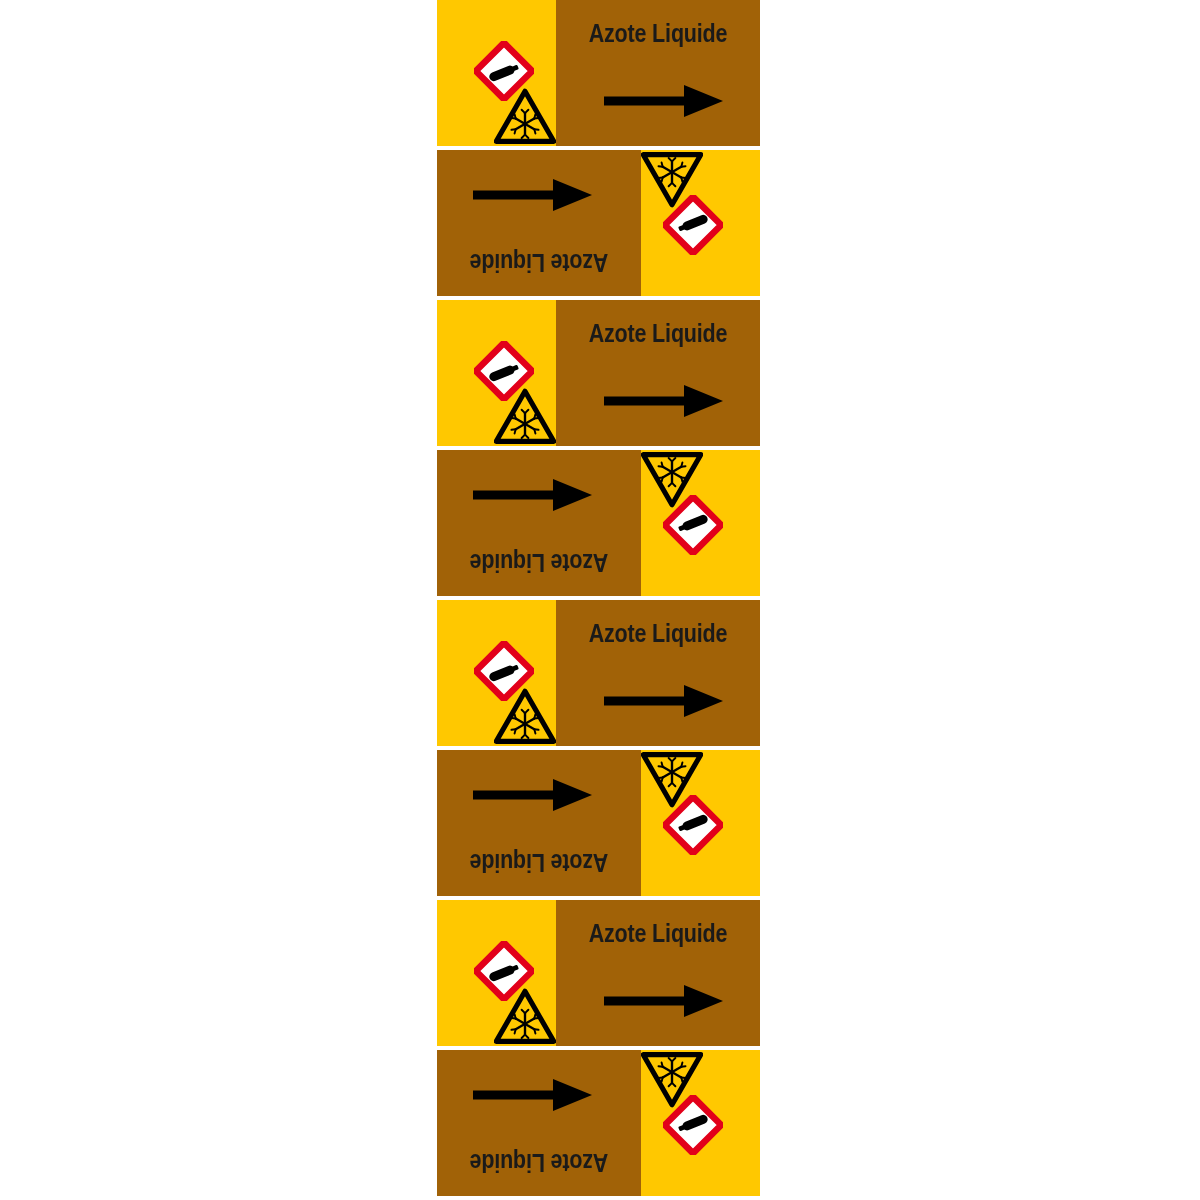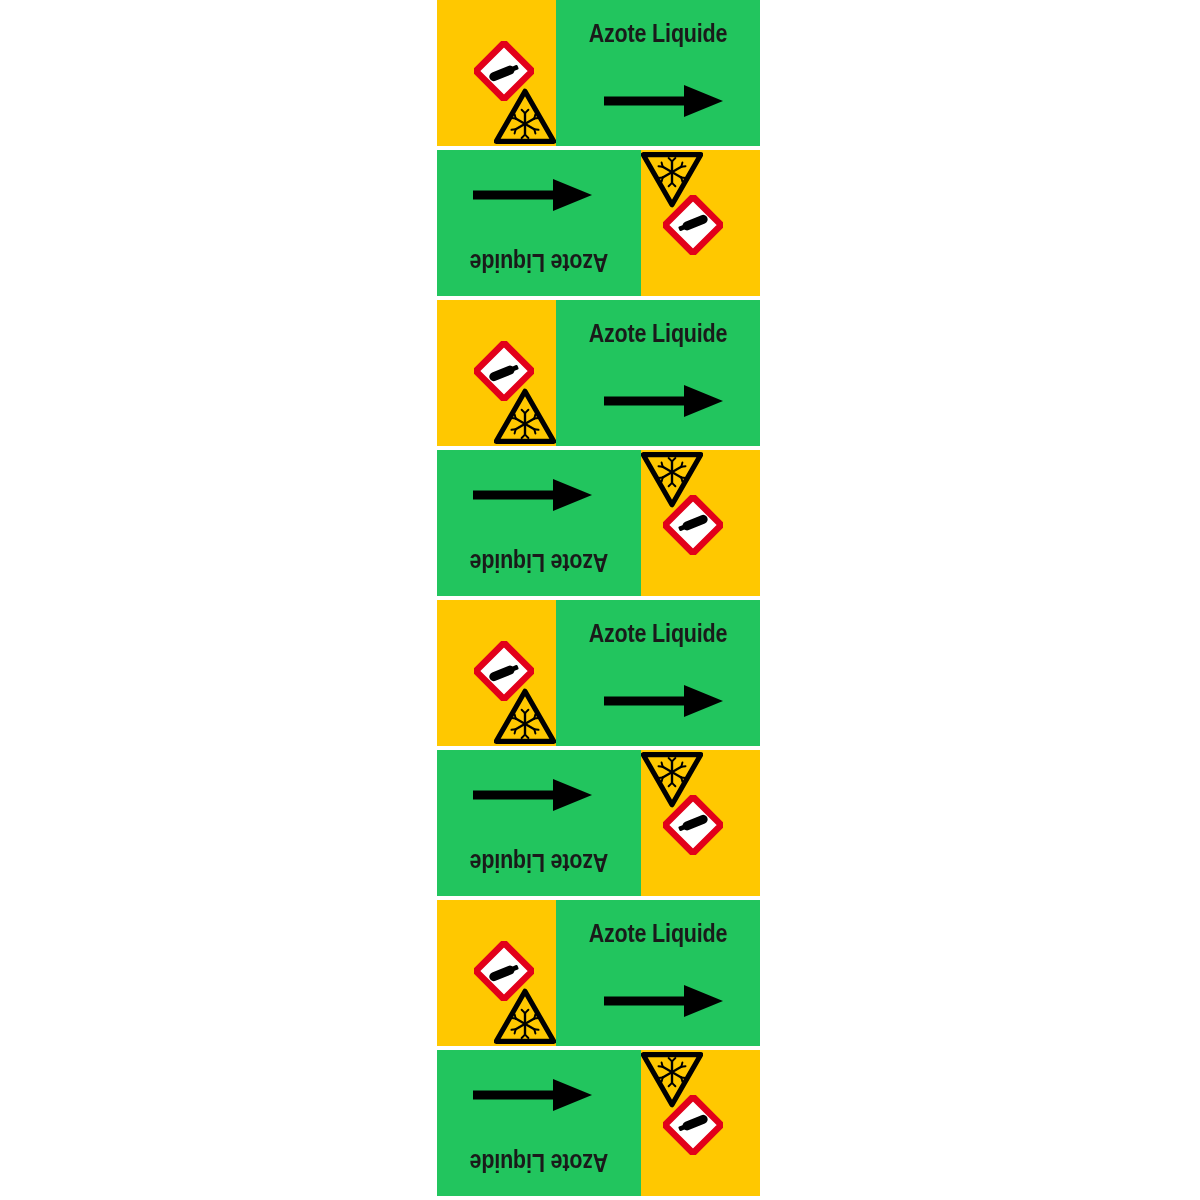--- a/index.html
+++ b/index.html
@@ -79,21 +79,21 @@
     top: 88px;
     width: 62px;
     height: 56px;
   }
 
   
   .content-panel {
     position: relative;
     width: 204px;
     height: 100%;
-    background: #22c55e;
+    background: #a16207;
     flex: 0 0 204px;
   }
 
   .substance-name {
     position: absolute;
     left: 0;
     right: 0;
     top: 20px;
     text-align: center;
     color: #1a1a1a;

